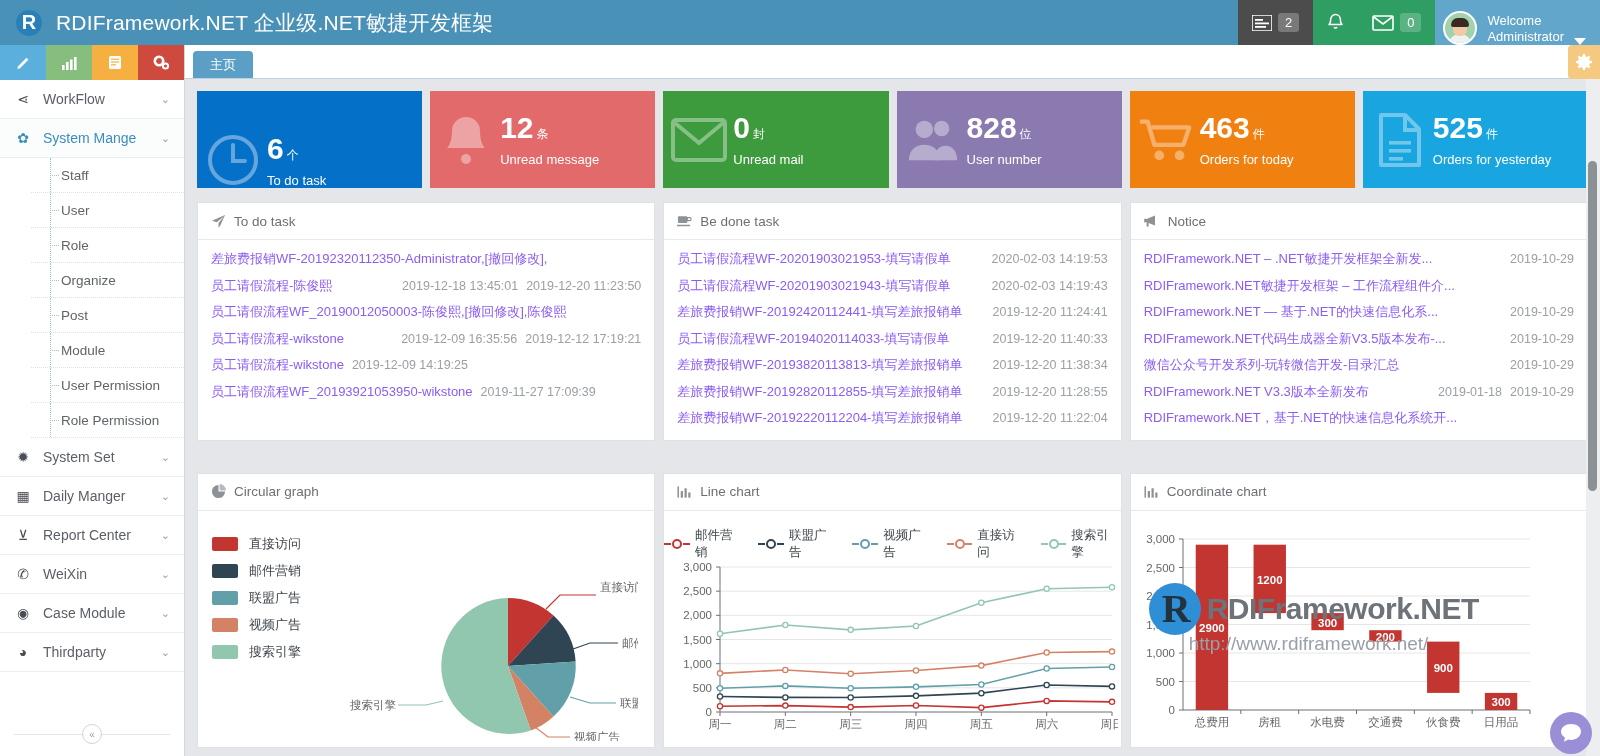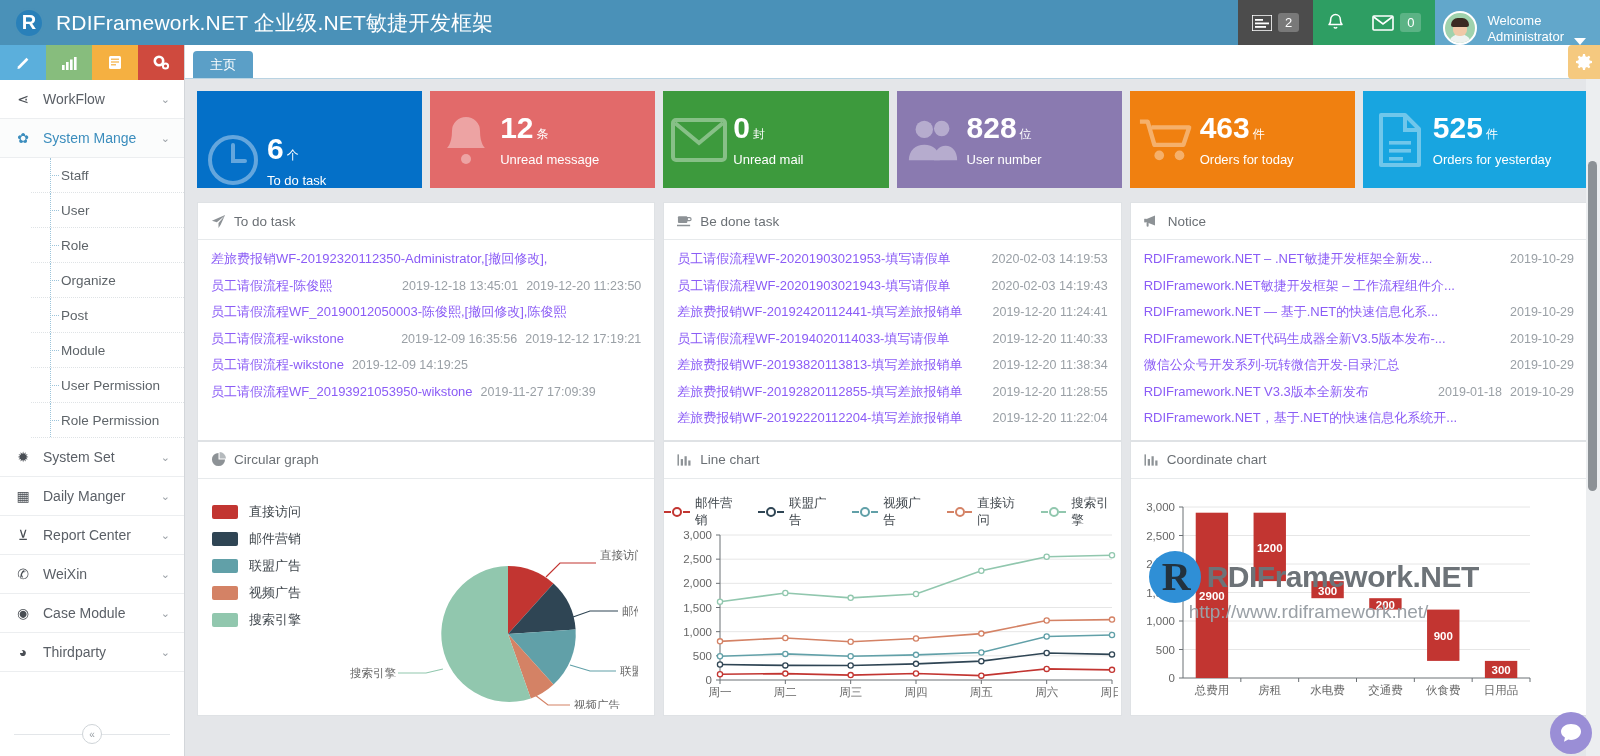--- a/index.html
+++ b/index.html
@@ -172,21 +172,21 @@
     line-height: 26.5px; white-space: nowrap; overflow: hidden;
   }
   .row .link {
     color: #8b5cf6; text-decoration: none; cursor: pointer;
     overflow: hidden; text-overflow: ellipsis;
   }
   .row .time { color: #9aa0a6; margin-left: auto; padding-left: 10px; font-size: 12.5px;}
   .row .time2 { color: #9aa0a6; padding-left: 8px; font-size: 12.5px;}
 
   
-  .charts { display: flex; gap: 8px; padding: 0 12px 0 12px; }
+  .charts { display: flex; gap: 8px; padding: 0 12px 0 12px; margin-top: 32px; }
   .chart-box { position: relative; height: 236px; overflow: hidden; }
 
   
   .pie-legend { position: absolute; left: 14px; top: 24px; }
   .leg-item { display: flex; align-items: center; gap: 11px; margin-bottom: 9px; }
   .leg-swatch { width: 26px; height: 14px; border-radius: 2px; }
   .leg-text { font-size: 13px; color: #40474d; }
 
   
   .line-legend {

